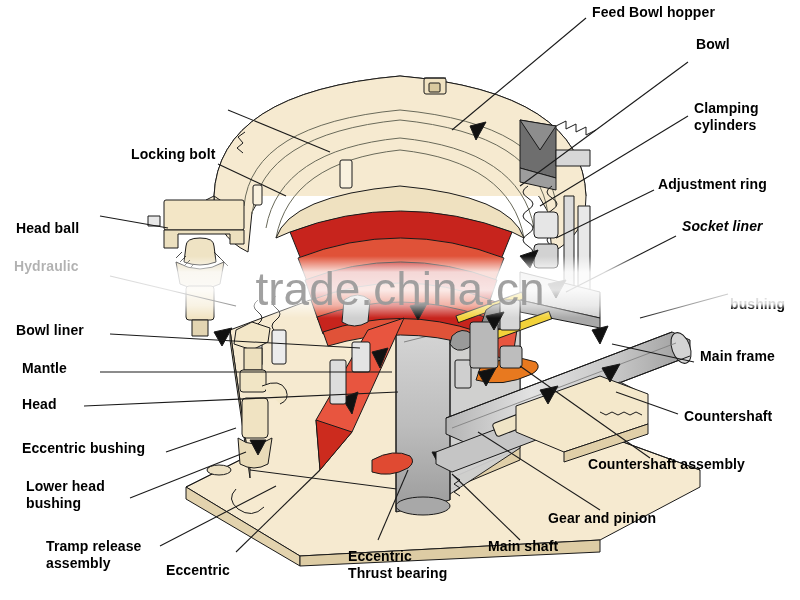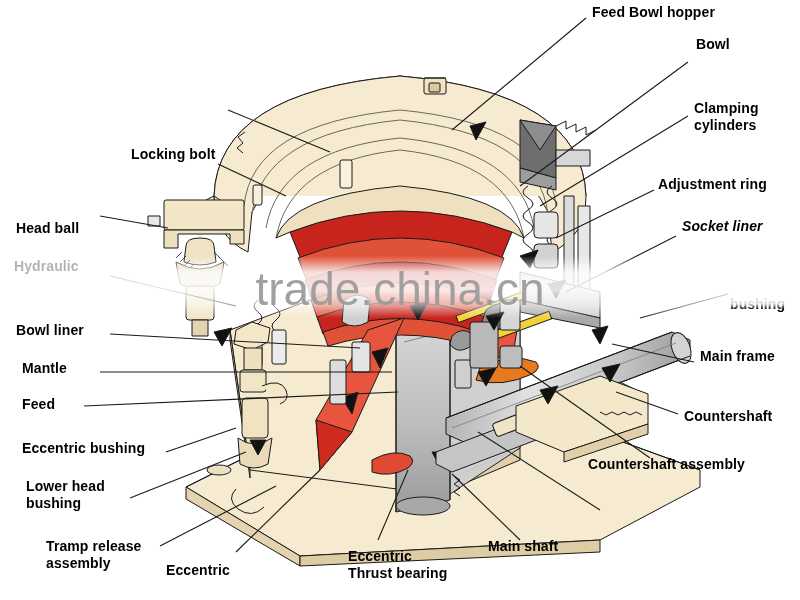--- a/index.html
+++ b/index.html
@@ -315,21 +315,21 @@
   <div class="callout" style="left:84px;  top:146px;margin-left:47px;">Locking bolt</div>
 
   <div class="callout" style="left:16px;  top:200px;margin-top:20px;">Head ball</div>
 
   <div class="callout faded" style="left:14px;  top:258px;">Hydraulic</div>
 
   <div class="callout" style="left:16px;  top:322px;">Bowl liner</div>
 
   <div class="callout" style="left:22px;  top:360px;">Mantle</div>
 
-  <div class="callout" style="left:22px;  top:396px;">Feed</div>
+  <div class="callout" style="left:22px;  top:396px;">Head</div>
 
   <div class="callout" style="left:22px;  top:440px;">Eccentric bushing</div>
 
   <div class="callout" style="left:26px;  top:478px;">Lower head
 bushing</div>
 
   <div class="callout" style="left:46px;  top:538px;">Tramp release
 assembly</div>
 
   <div class="callout" style="left:592px; top:4px;">Feed Bowl hopper</div>
@@ -344,20 +344,21 @@
   <div class="callout" style="left:682px; top:218px;font-style:italic;">Socket liner</div>
 
   <div class="callout faded-partial" style="left:730px; top:296px;">bushing</div>
 
   <div class="callout" style="left:700px; top:348px;">Main frame</div>
 
   <div class="callout" style="left:684px; top:408px;text-align:right;">Countershaft</div>
 
   <div class="callout" style="left:588px; top:456px;">Countershaft assembly</div>
 
+  <div class="callout" style="left:548px; top:510px;">Gear and pinion</div>
 
   <div class="callout" style="left:166px; top:562px;">Eccentric</div>
 
   <div class="callout" style="left:348px; top:548px;">Eccentric
 Thrust bearing</div>
 
   <div class="callout" style="left:488px; top:538px;">Main shaft</div>
 
 </div>
 

